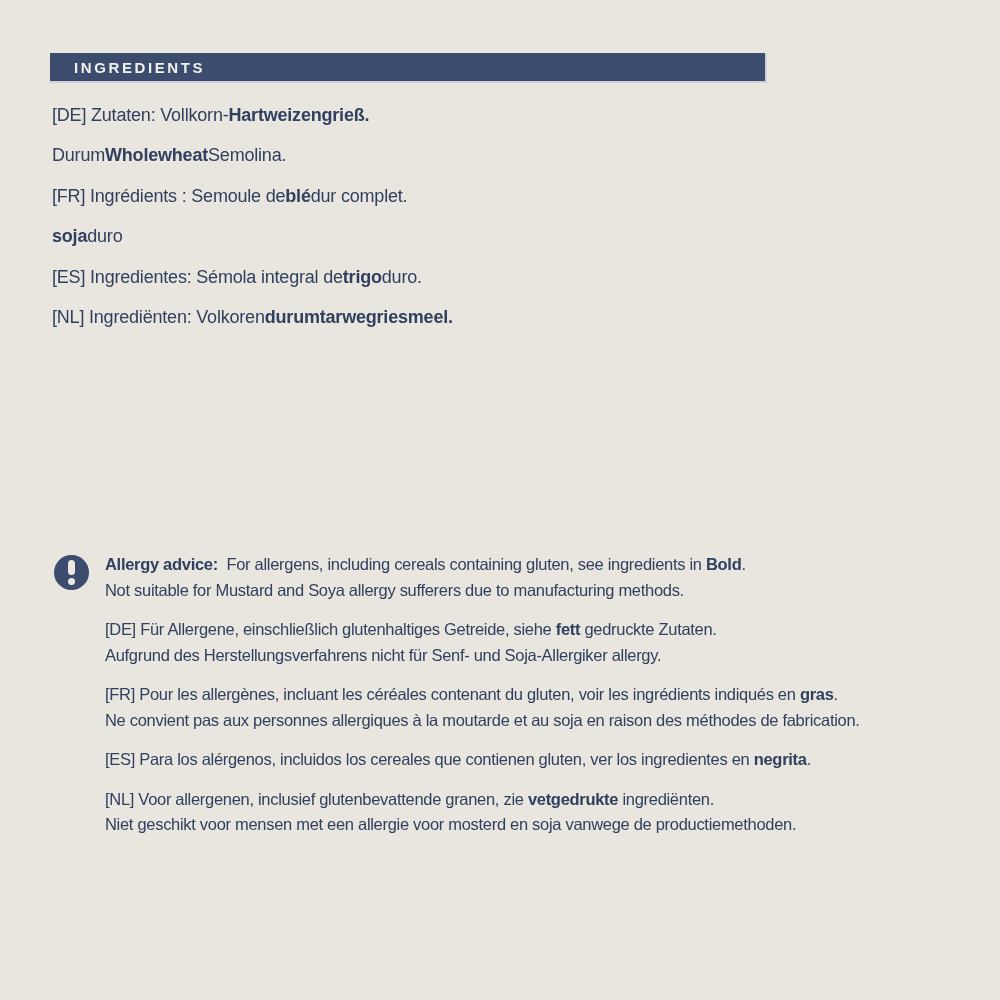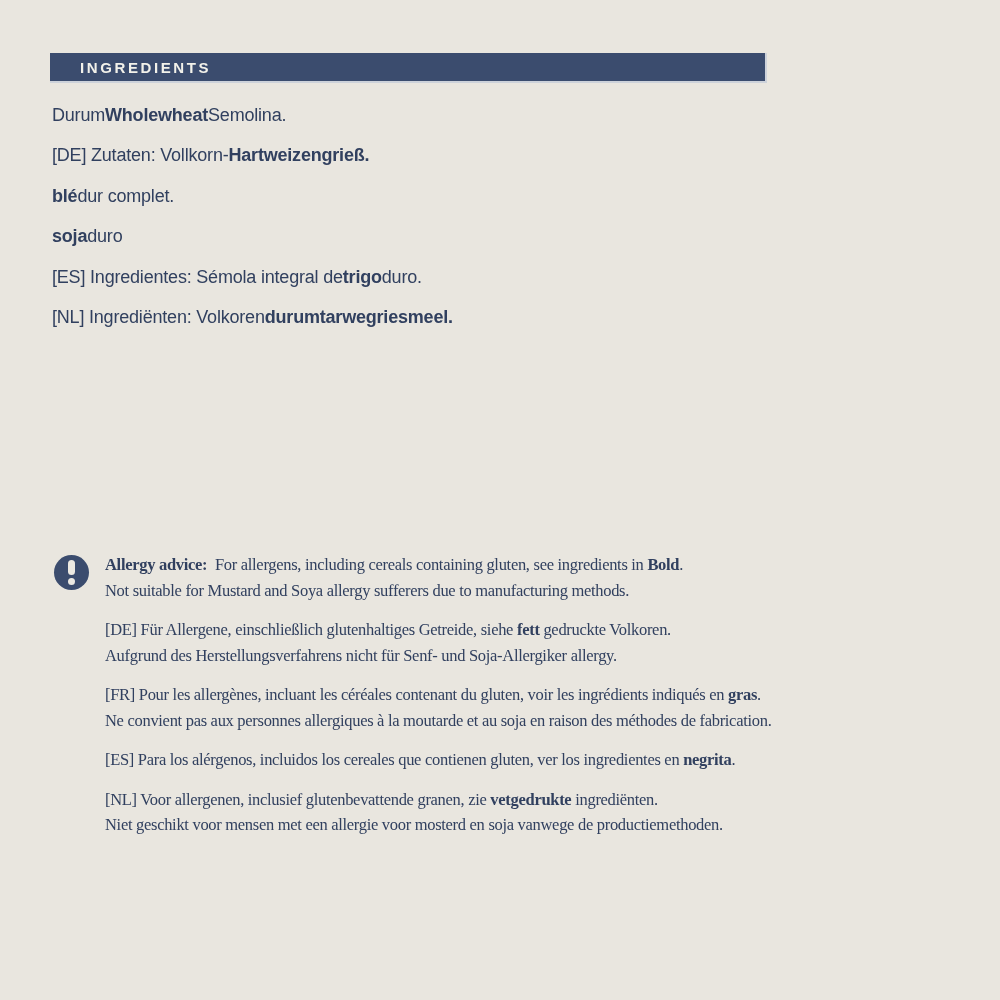--- a/index.html
+++ b/index.html
@@ -19,21 +19,21 @@
     overflow: hidden;
   }
   .page { position: relative; width: 1000px; height: 1000px; }
 
   .header-bar {
     position: absolute;
     left: 50px; top: 53px;
     width: 717px; height: 30px;
     background: var(--bar);
     display: flex; align-items: center;
-    padding-left: 30px;
+    padding-left: 24px;
     border-right: 2px solid rgba(255,255,255,0.75);
     border-bottom: 2px solid rgba(255,255,255,0.75);
   }
   .header-title {
     color: var(--bar_text);
     font-size: 15px;
     font-weight: 700;
     letter-spacing: 2.6px;
   }
 
@@ -45,21 +45,21 @@
     height: 40.5px;
     display: flex; align-items: center;
     font-size: 18px;
     letter-spacing: -0.2px;
     white-space: nowrap;
   }
   .ing-line b, .rich-line b { font-weight: 700; }
 
   .allergy {
     position: absolute;
-    left: 52px; top: 552px; right: 56px; font-family: Liberation Serif, serif;
+    left: 52px; top: 552px; right: 56px;
   }
   .allergy-icon {
     position: absolute;
     left: 2px; top: 3px;
     width: 35px; height: 35px;
     border-radius: 50%;
     background: var(--icon);
     display: flex; flex-direction: column;
     align-items: center; justify-content: center;
   }
@@ -87,29 +87,30 @@
 <body>
 
 <div class="page">
 
   <div class="header-bar">
     <span class="header-title">INGREDIENTS</span>
   </div>
 
   <div class="ingredients">
     <div class="ing-line">
+        <span>[DE] Zutaten: Vollkorn-</span>
+        <b>Hartweizengrieß.</b>
+      </div>
+    <div class="ing-line">
         <span>Durum </span>
         <b>Wholewheat</b>
         <span> Semolina.</span>
       </div>
     <div class="ing-line">
-        <span>[DE] Zutaten: Vollkorn-</span>
-        <b>Hartweizengrieß.</b>
-      </div>
-    <div class="ing-line">
+        <span>[FR] Ingrédients : Semoule de </span>
         <b>blé</b>
         <span> dur complet.</span>
       </div>
     <div class="ing-line">
         <b>soja</b>
         <span> duro</span>
       </div>
     <div class="ing-line">
         <span>[ES] Ingredientes: Sémola integral de </span>
         <b>trigo</b>
@@ -127,21 +128,21 @@
       <div class="excl-dot"></div>
     </div>
     <div class="allergy-text">
 
       <div class="allergy-par">
         <div class="rich-line"><b>Allergy advice:</b><span>&nbsp; For allergens, including cereals containing gluten, see ingredients in </span><b>Bold</b><span>.</span></div>
         <div class="plain-line">Not suitable for Mustard and Soya allergy sufferers due to manufacturing methods.</div>
       </div>
 
       <div class="allergy-par">
-        <div class="rich-line"><span>[DE] Für Allergene, einschließlich glutenhaltiges Getreide, siehe </span><b>fett</b><span> gedruckte Volkoren.</span></div>
+        <div class="rich-line"><span>[DE] Für Allergene, einschließlich glutenhaltiges Getreide, siehe </span><b>fett</b><span> gedruckte Zutaten.</span></div>
         <div class="plain-line">Aufgrund des Herstellungsverfahrens nicht für Senf- und Soja-Allergiker allergy.</div>
       </div>
 
       <div class="allergy-par">
         <div class="rich-line"><span>[FR] Pour les allergènes, incluant les céréales contenant du gluten, voir les ingrédients indiqués en </span><b>gras</b><span>.</span></div>
         <div class="plain-line">Ne convient pas aux personnes allergiques à la moutarde et au soja en raison des méthodes de fabrication.</div>
       </div>
 
 
       <div class="allergy-par">

